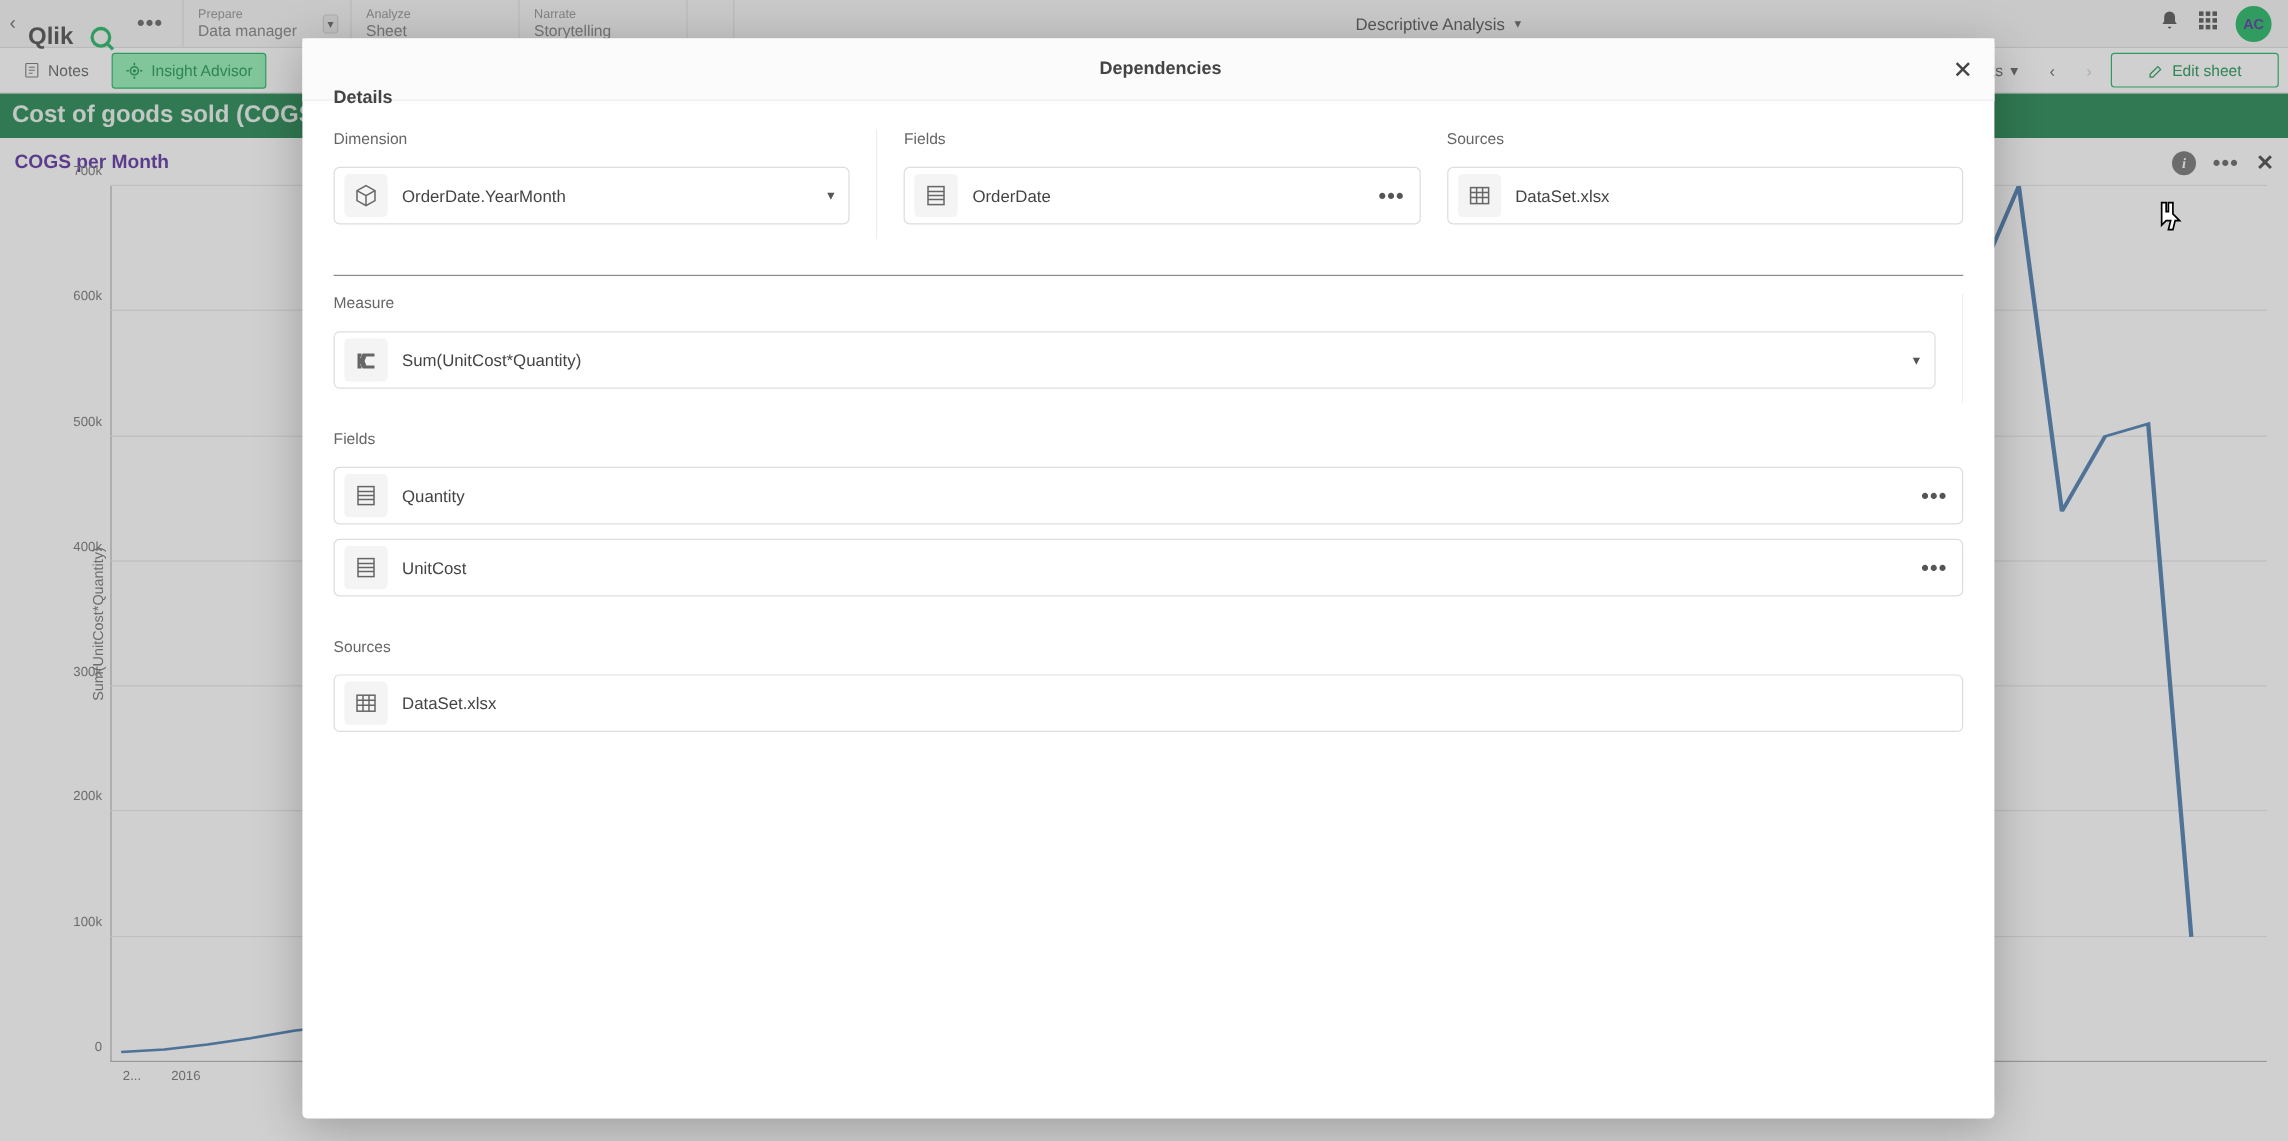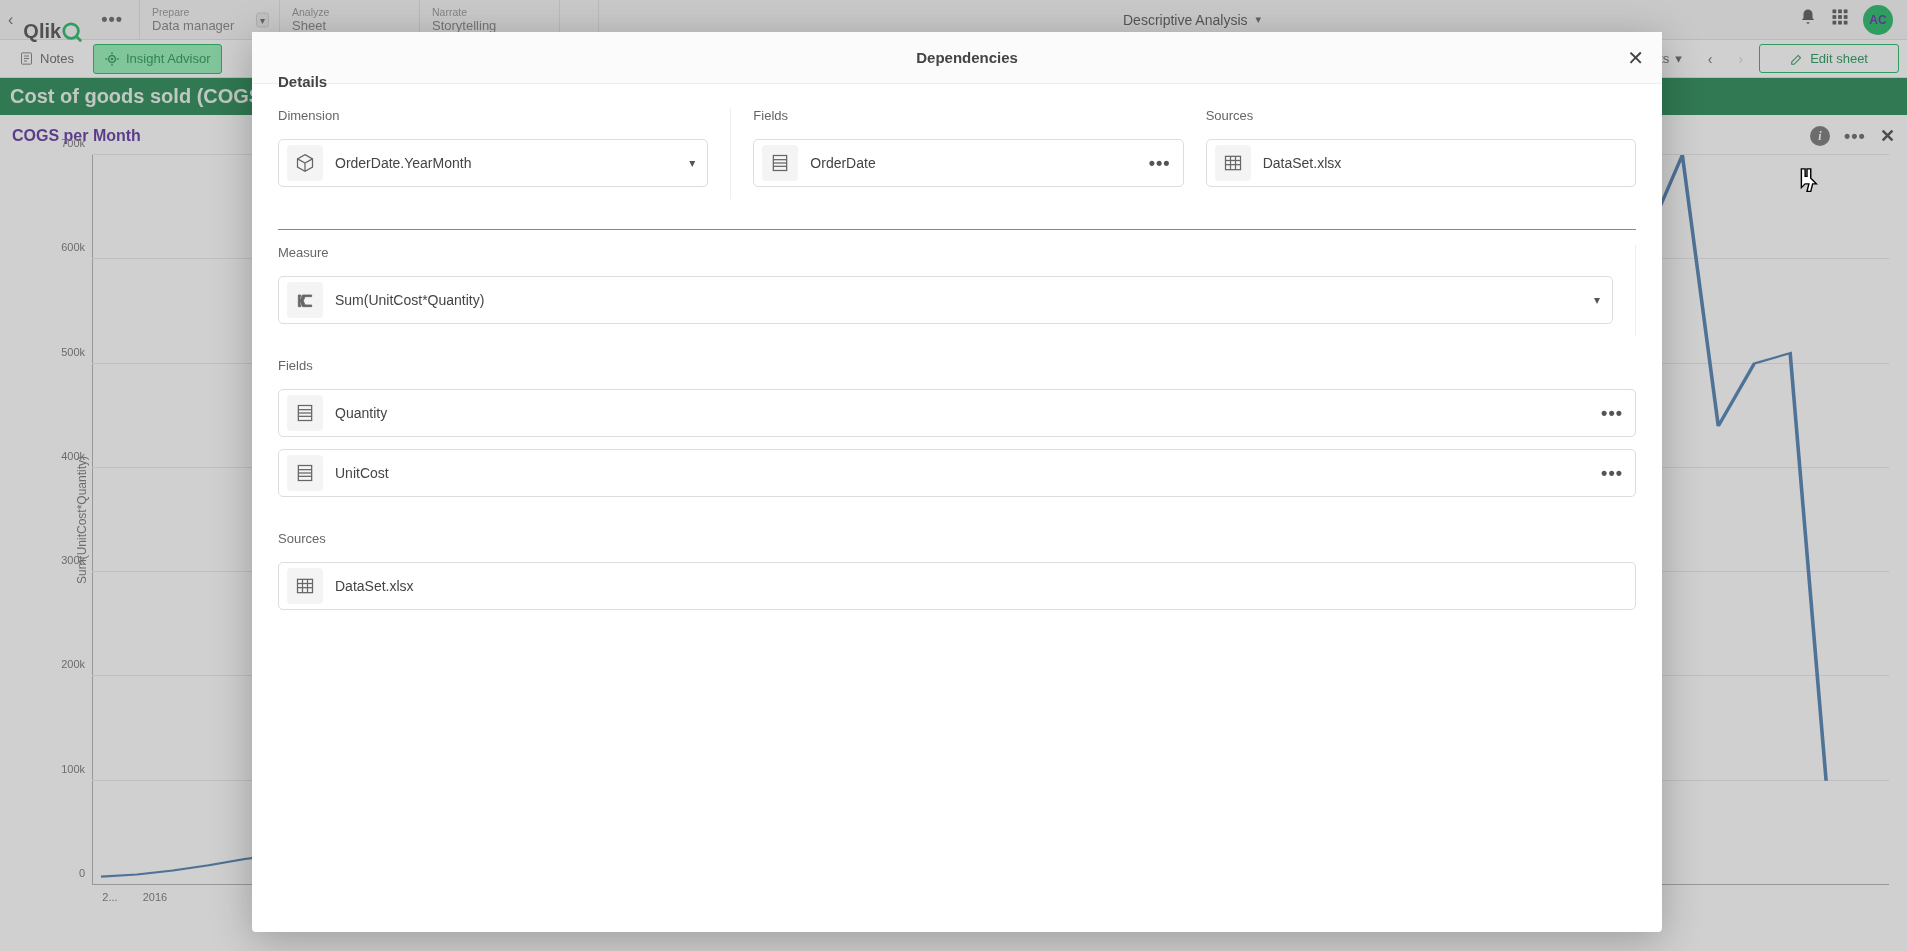--- a/index.html
+++ b/index.html
@@ -2,21 +2,21 @@
 <html><head>
 <meta charset="utf-8">
 <style>
   * { box-sizing: border-box; margin: 0; padding: 0; font-family: -apple-system, BlinkMacSystemFont, "Segoe UI", Arial, sans-serif; }
   body { background: #f5f5f5; width: 1907px; height: 951px; overflow: hidden; position: relative; }
   
   
   .topbar { height: 40px; background: #f5f5f5; display: flex; align-items: stretch; border-bottom: 1px solid #ddd; }
   .topbar-left { display: flex; align-items: center; padding: 0 8px; gap: 10px; }
   .back-btn { font-size: 16px; color: #555; cursor: pointer; }
-  .logo { font-weight: bold; font-size: 20px; color: #3b3b3b; display:flex; align-items:center; gap:0;margin-top:24px;}
+  .logo { font-weight: bold; font-size: 20px; color: #3b3b3b; display:flex; align-items:center; gap:13px;margin-top:24px;}
   .logo svg { width:22px; height:22px; }
   .more-btn { font-size: 18px; font-weight:bold; color: #555; padding: 0 8px; cursor:pointer; letter-spacing:1px;}
   .tab-group { display: flex; align-items: stretch; }
   .tab { border-left: 1px solid #ddd; padding: 4px 18px 4px 12px; display:flex; flex-direction:column; justify-content:center; position:relative; min-width:140px; }
   .tab-label { font-size: 10.5px; color: #888; }
   .tab-value { font-size: 13px; color: #737373; }
   .tab .chev { position:absolute; right:10px; top:50%; transform:translateY(-50%); background:#e8e8e8; border:1px solid #ccc; border-radius:3px; padding:1px 3px; font-size:10px; color:#555;}
   .center-title { flex:1; display:flex; align-items:center; justify-content:center; gap:8px; font-size:14px; color:#444; }
   .center-title .chev-down { font-size:11px; color:#555; }
   .topbar-right { display:flex; align-items:center; gap:14px; padding:0 14px; }

